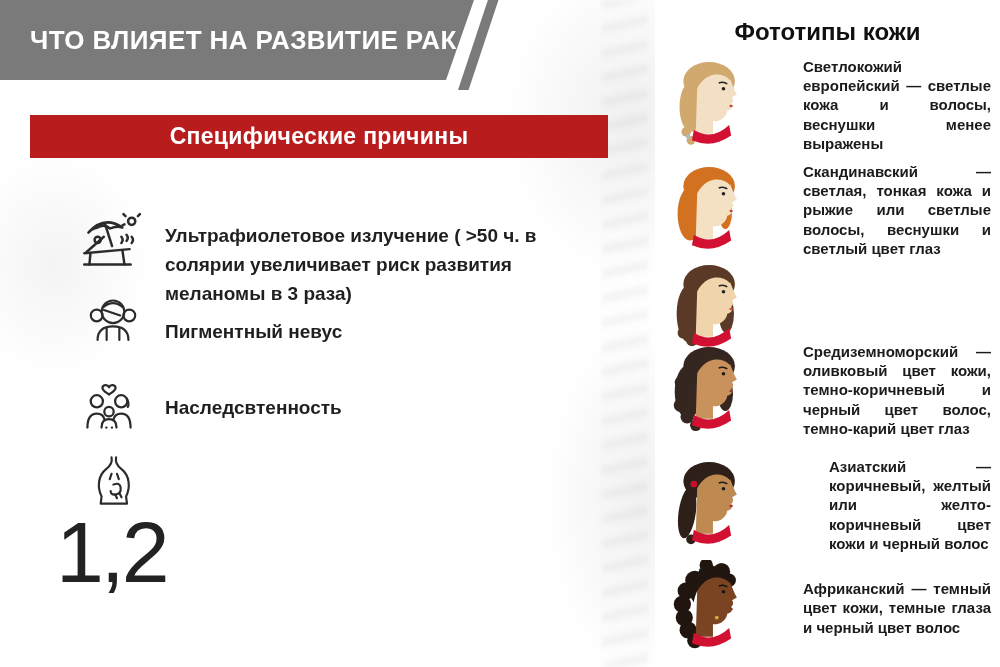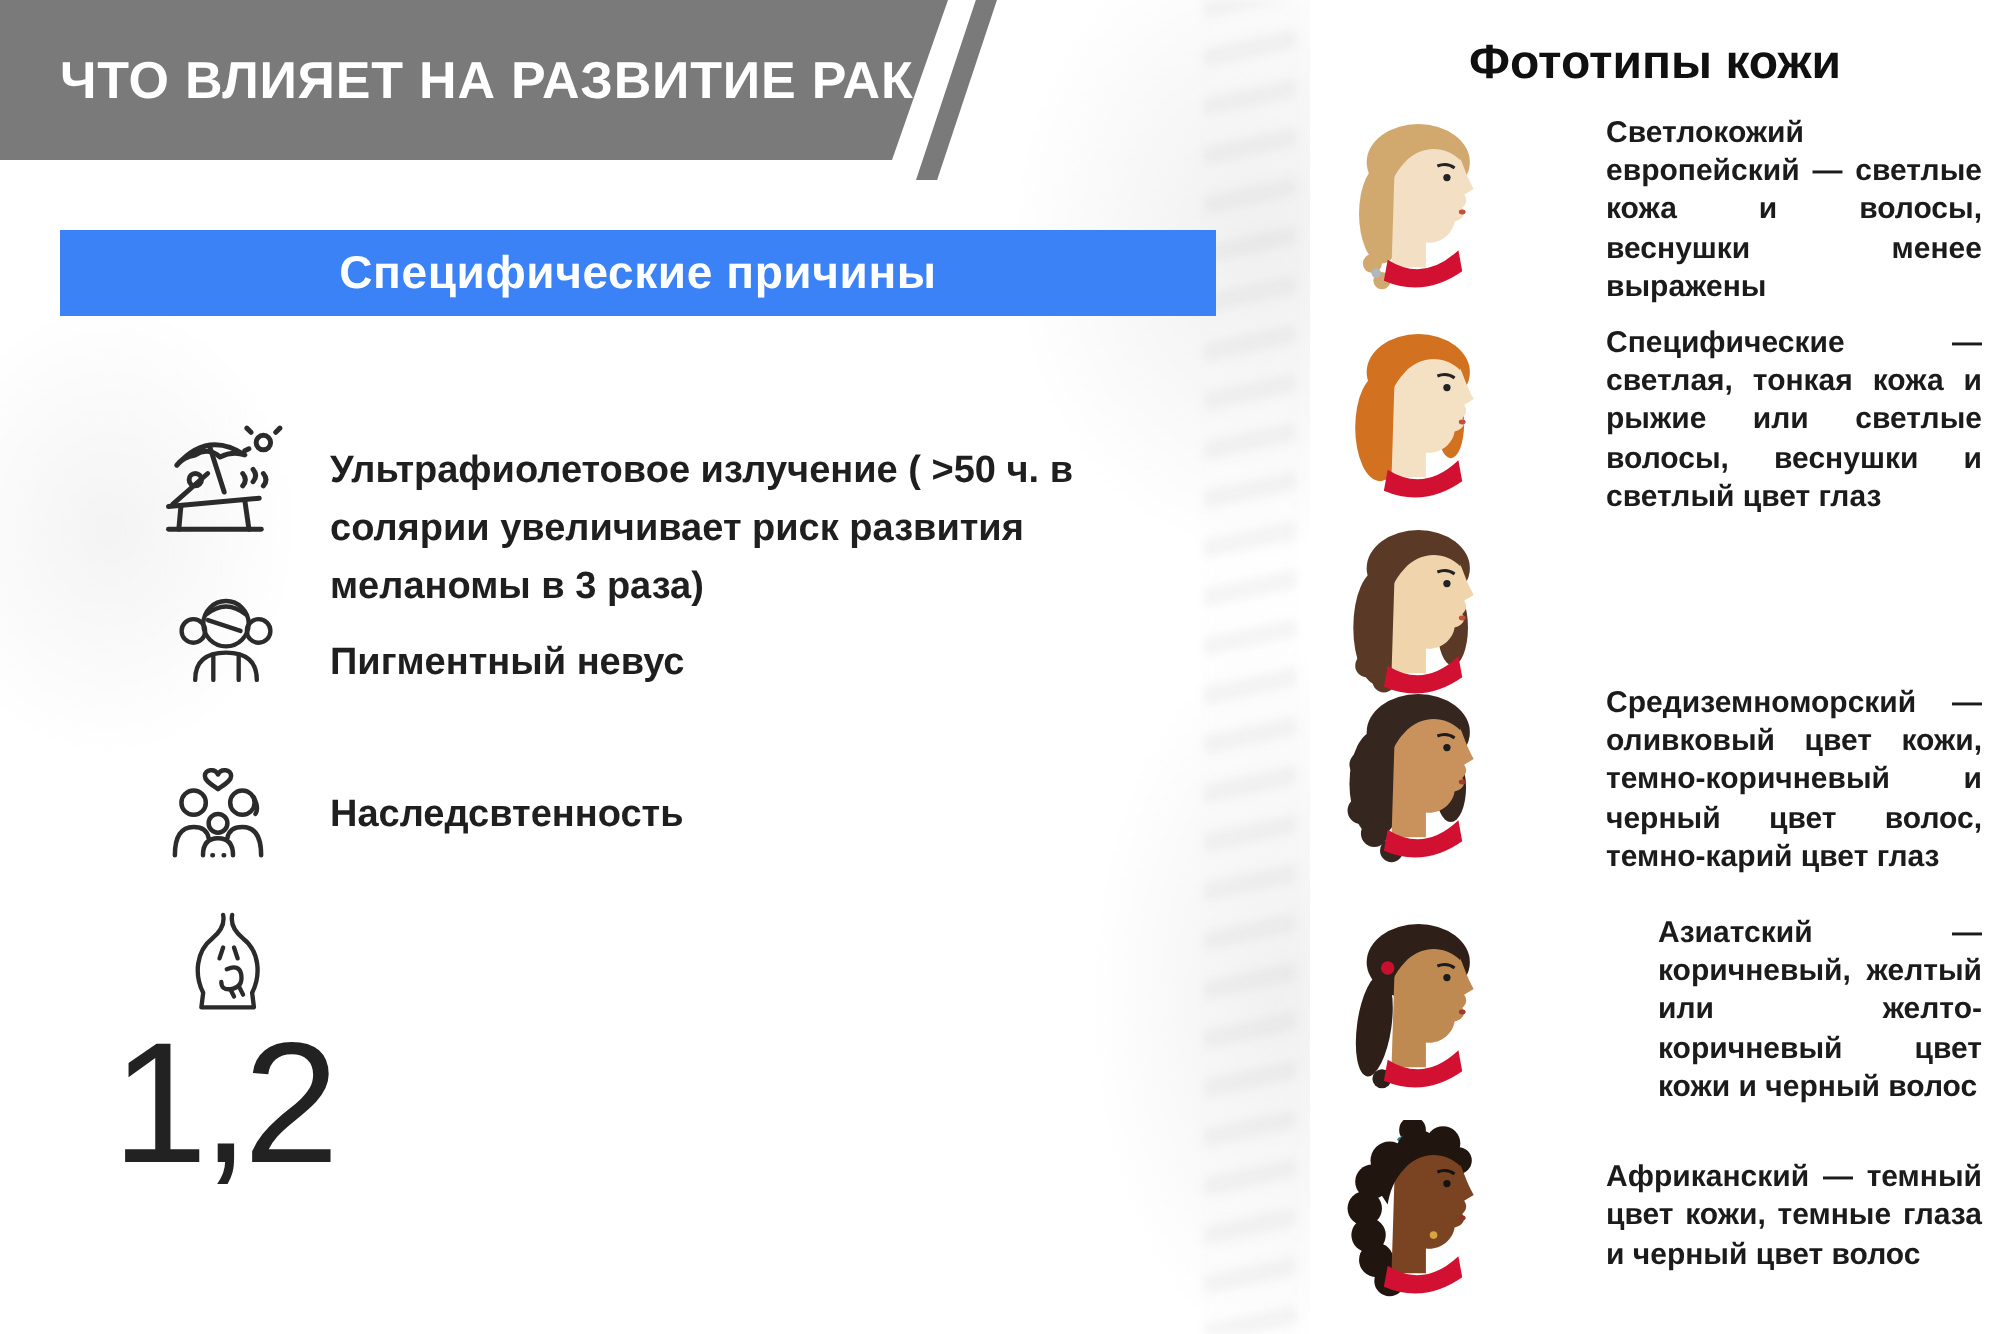--- a/index.html
+++ b/index.html
@@ -23,21 +23,21 @@
     clip-path:polygon(0 0,100% 0,calc(100% - 28px) 100%,0 100%);
     display:flex;align-items:center;padding-left:30px;box-sizing:border-box;
   }
   .title-banner h1{margin:0;font-size:26px;line-height:1;font-weight:800;color:#ffffff;letter-spacing:.4px;white-space:nowrap;}
   .banner-stripe{
     position:absolute;left:458px;top:0;width:44px;height:90px;background:#7a7a7a;
     clip-path:polygon(68% 0,92% 0,24% 100%,0 100%);
   }
   
   .subtitle-banner{
-    position:absolute;left:30px;top:115px;width:578px;height:43px;background:#3b82f6;
+    position:absolute;left:30px;top:115px;width:578px;height:43px;background:#b91c1c;
     display:flex;align-items:center;justify-content:center;
   }
   .subtitle-banner h2{margin:0;font-size:23px;font-weight:700;color:#ffffff;letter-spacing:.3px;white-space:nowrap;}
   
   .cause-icon{position:absolute;}
   .cause-icon svg{display:block;}
   .cause-icon g{stroke:#2b2b2b;stroke-width:2.4;fill:none;stroke-linecap:round;stroke-linejoin:round;}
   .cause-text{position:absolute;left:165px;font-size:19px;font-weight:700;color:#1f1f1f;line-height:29px;}
   .t1{top:221px;width:432px;}
   .t2{top:317px;}
@@ -175,21 +175,21 @@
           <ellipse cx="22" cy="54" rx="13" ry="28" fill="#D2711F"></ellipse>
           <ellipse cx="59" cy="52" rx="7" ry="18" fill="#D2711F"></ellipse>
           <path d="M30,16 C42,7 58,10 63,21 C66,27 67,32 71,39 L66,42 C68,45 67,47 65,49 C67,51 66,55 61,56 C60,63 53,68 46,67 L46,80 L28,80 Z" fill="#F4E0C2"></path>
           <path d="M22,38 C20,14 38,6 50,9 C60,11 65,18 64,24 C55,15 42,17 35,25 C29,31 27,38 26,44 Z" fill="#D2711F"></path>
           <circle cx="57" cy="33" r="1.9" fill="#232323"></circle>
           <path d="M52,27 Q57,25 61,28" stroke="#232323" stroke-width="1.6" fill="none"></path>
           <ellipse cx="65" cy="51" rx="1.8" ry="1.3" fill="#c34f3f"></ellipse>
           <path d="M26,76 Q45,88 63,71 L65,82 Q45,96 24,87 Z" fill="#D21031"></path>
         </svg>
       </div>
-      <p class="pt-text"><strong>Специфические</strong> <span>— светлая, тонкая кожа и рыжие или светлые волосы, веснушки и светлый цвет глаз</span></p>
+      <p class="pt-text"><strong>Скандинавский</strong> <span>— светлая, тонкая кожа и рыжие или светлые волосы, веснушки и светлый цвет глаз</span></p>
     </div>
 
     <div class="pt-row r2">
       <div class="pt-face">
         <svg viewBox="0 0 90 100" width="86" height="96">
           <ellipse cx="42" cy="25" rx="27" ry="20" fill="#5A3A26"></ellipse>
           <ellipse cx="21" cy="56" rx="13" ry="30" fill="#5A3A26"></ellipse>
           <ellipse cx="60" cy="56" rx="8" ry="20" fill="#5A3A26"></ellipse>
           <circle cx="15" cy="76" r="6" fill="#5A3A26"></circle>
           <circle cx="24" cy="84" r="6" fill="#5A3A26"></circle>

